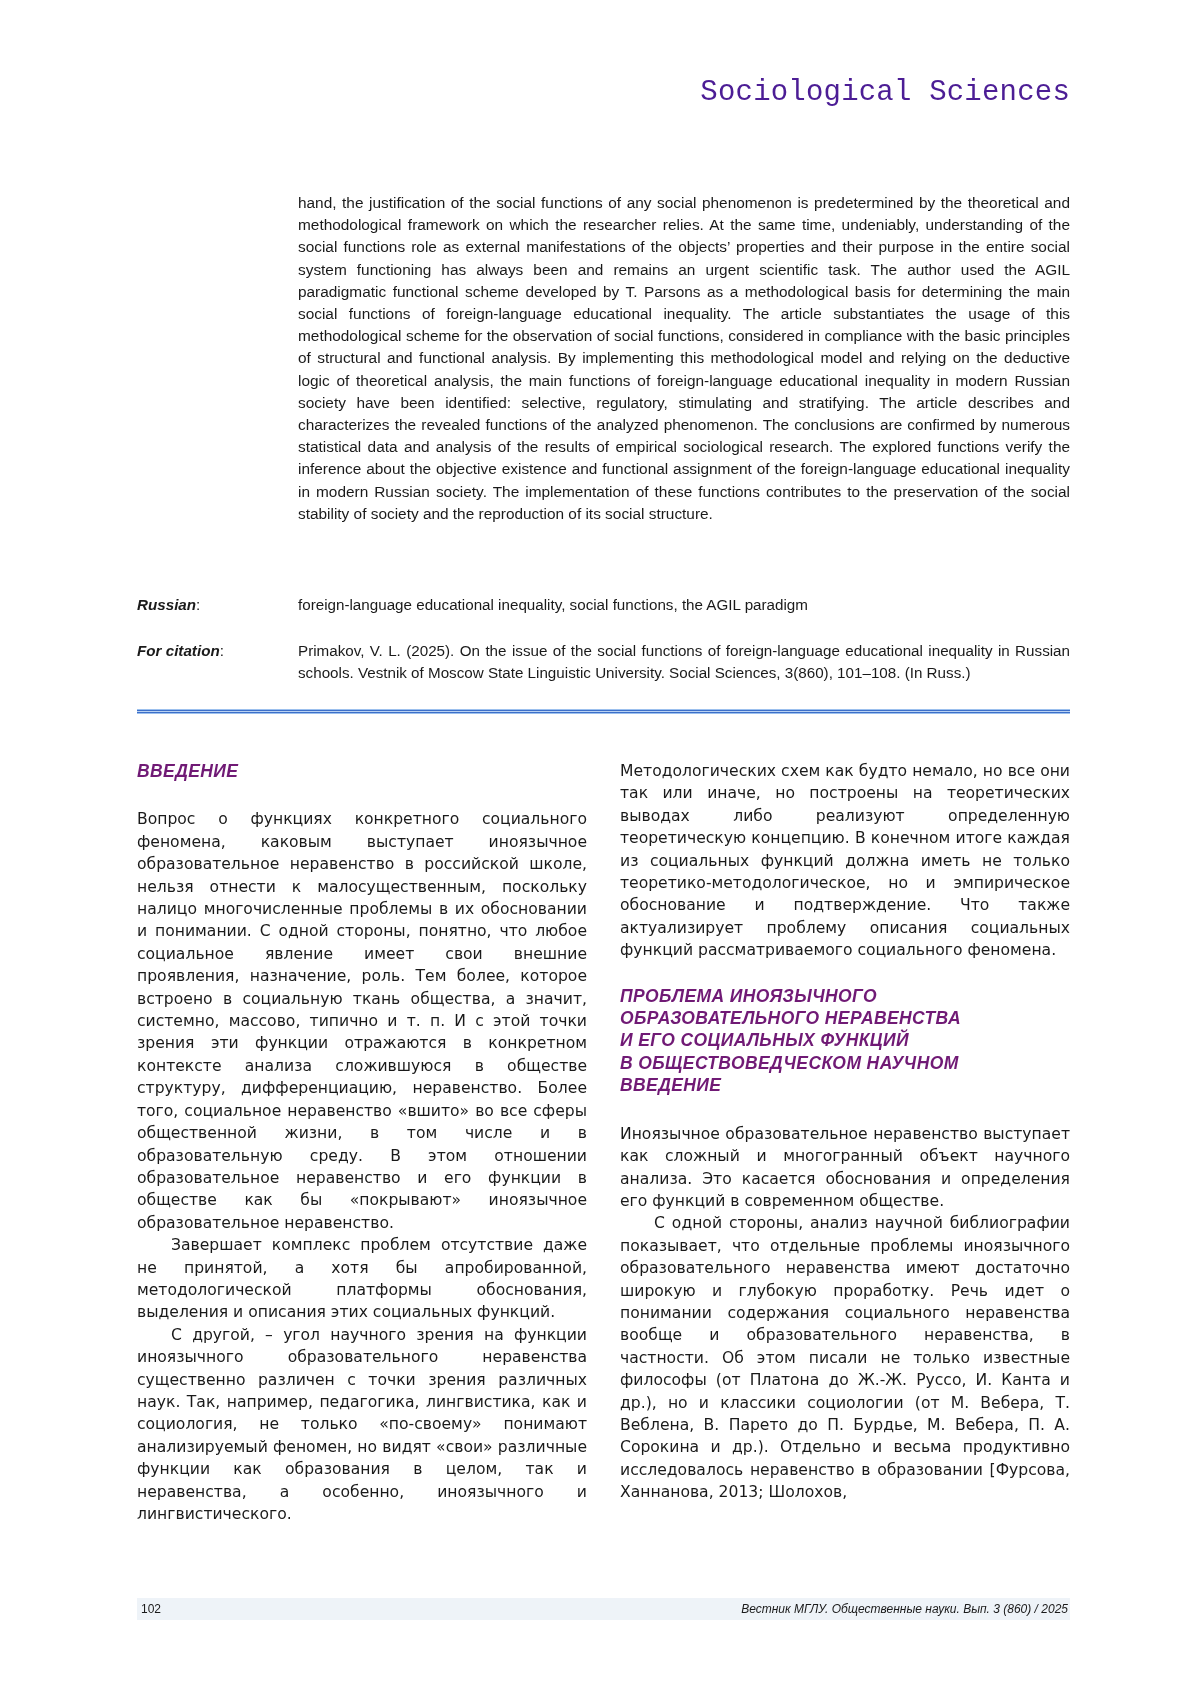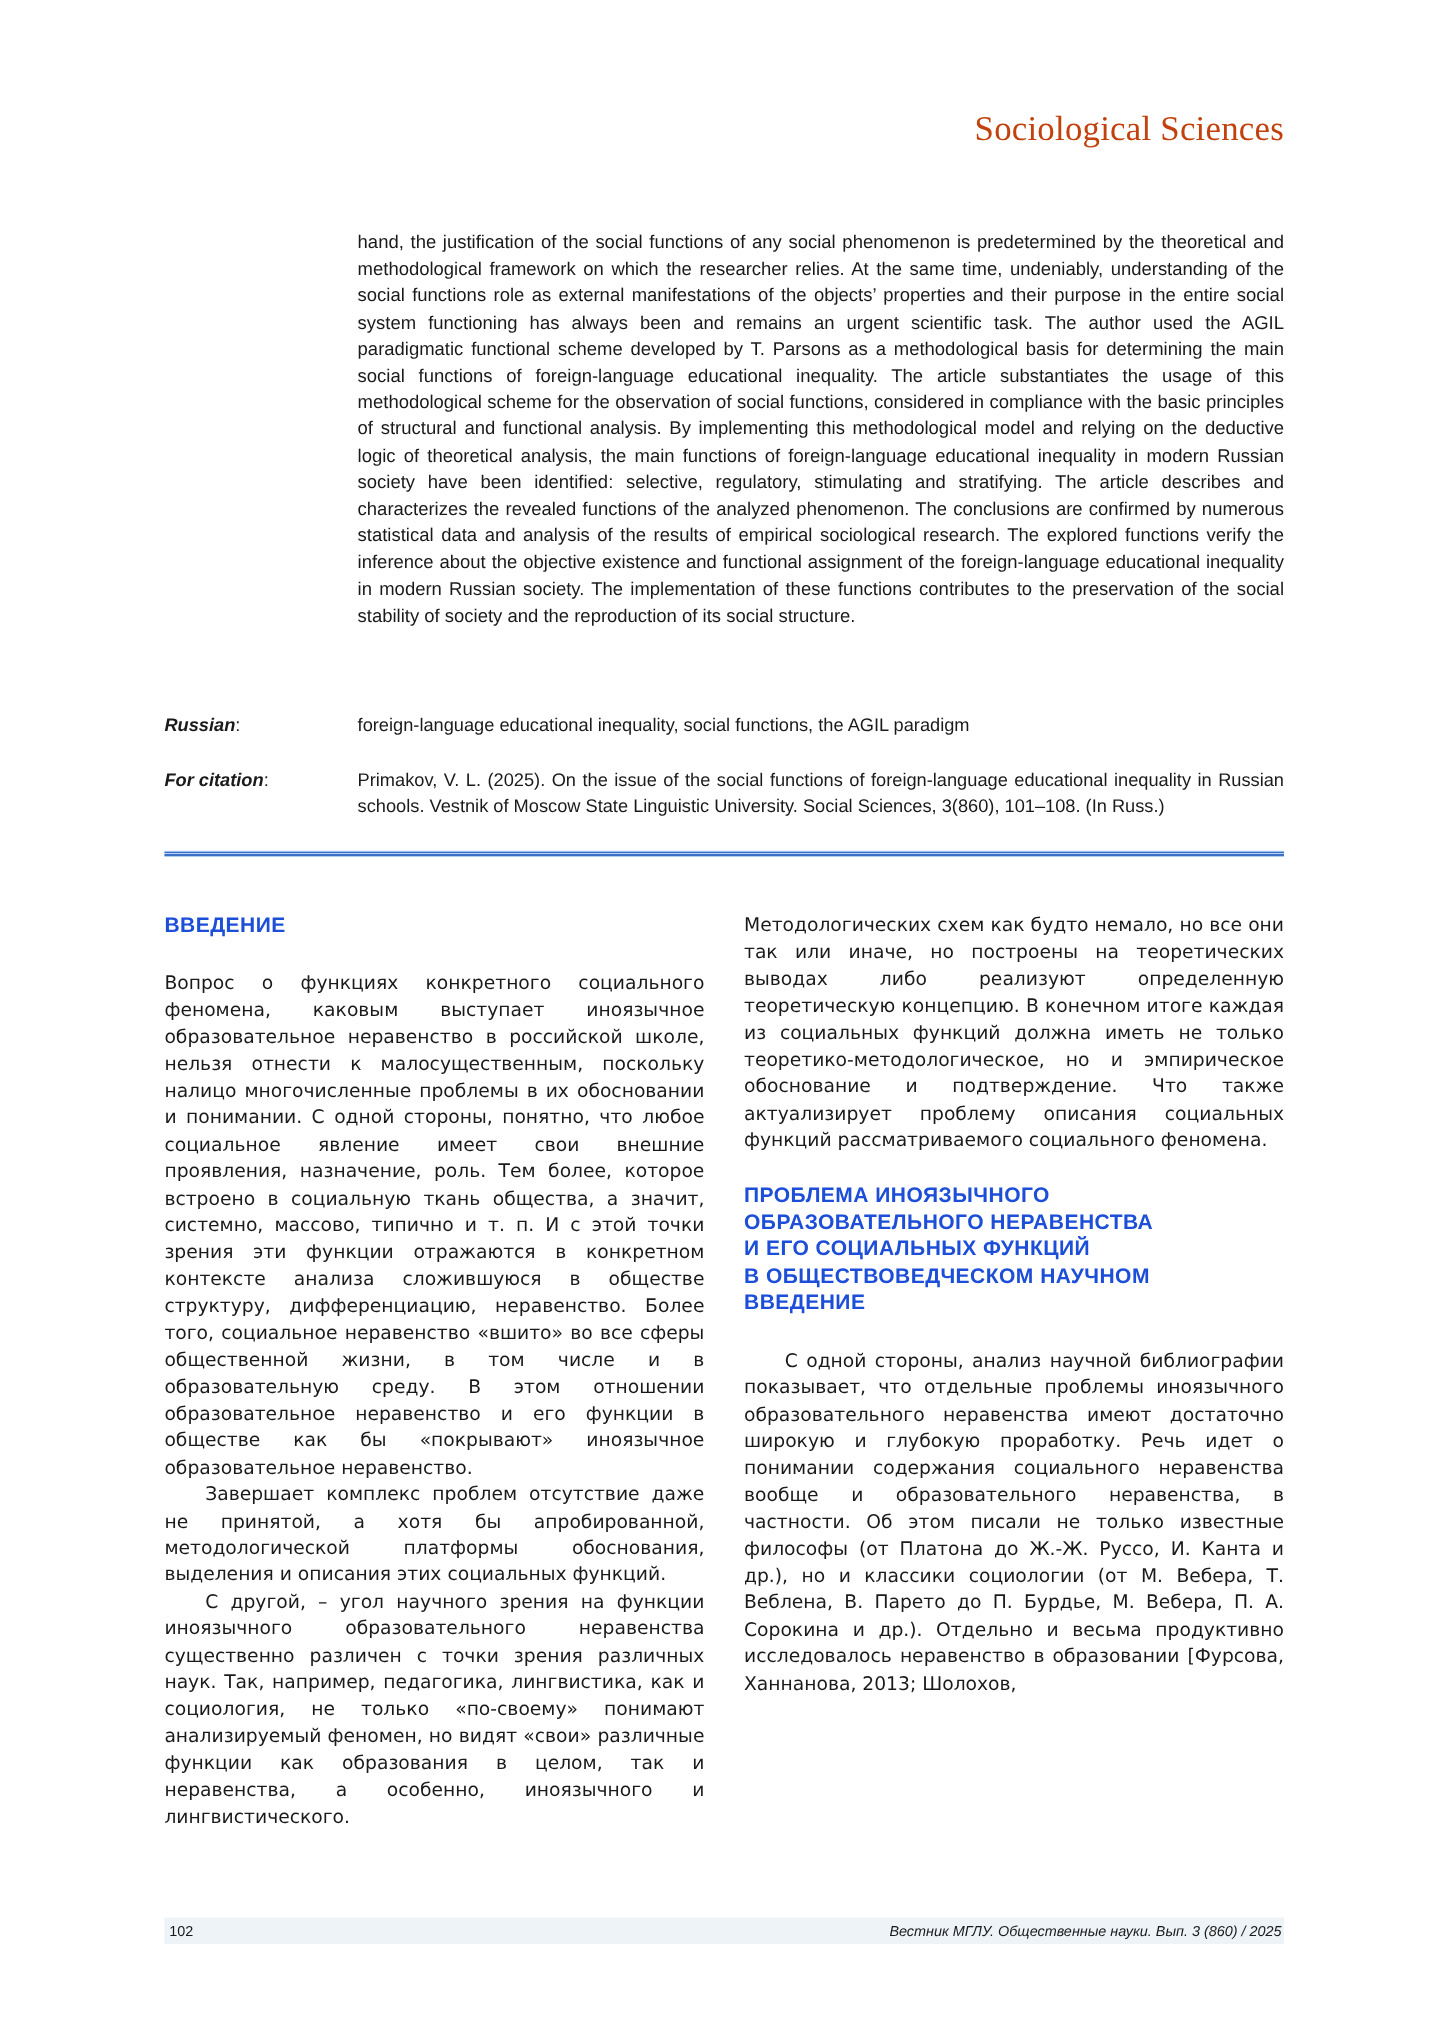--- a/index.html
+++ b/index.html
@@ -1,19 +1,19 @@
 <!DOCTYPE html>
 <html><head>
   <meta charset="utf-8">
   <style>
     html, body { margin: 0; padding: 0; background: #ffffff; }
     body { width: 1200px; height: 1697px; position: relative; overflow: hidden; color: #1a1a1a; }
     .section-title {
-      position: absolute; right: 130px; top: 92px;
-      font-family: Liberation Serif, serif; font-size: 29px; color: #c2410c;
+      position: absolute; right: 130px; top: 76px;
+      font-family: Liberation Mono, monospace; font-size: 29px; color: #4c1d95;
       letter-spacing: 0.2px;
     }
     .abstract {
       position: absolute; left: 298px; top: 192px; width: 772px;
       font-family: "Liberation Sans Narrow", "Liberation Sans", sans-serif;
       font-size: 15.4px; line-height: 22.2px; text-align: justify;
       font-stretch: condensed;
     }
     .meta-row { position: absolute; left: 137px; width: 933px; font-family: "Liberation Sans", sans-serif; font-size: 15.2px; line-height: 22.2px; }
     .meta-label { position: absolute; left: 0; top: 0; font-style: italic; font-weight: bold; }
@@ -21,22 +21,22 @@
     .kw { top: 594px; }
     .cit { top: 640px; }
     .rule {
       position: absolute; left: 137px; top: 709px; width: 933px; height: 5px;
       background: linear-gradient(to bottom, #9cc0ee 0, #9cc0ee 1px, #3d6fc9 1px, #3d6fc9 2px, #b9d2f2 2px, #b9d2f2 3px, #3d6fc9 3px, #3d6fc9 4px, #9cc0ee 4px);
     }
     .col { position: absolute; top: 760px; width: 450px; font-family: "DejaVu Sans", sans-serif; font-size: 15.6px; line-height: 22.4px; text-align: justify; }
     .col-left { left: 137px; }
     .col-right { left: 620px; }
     .h2 {
-      font-family: "Liberation Sans", sans-serif; font-weight: bold; color: #1d4ed8;
-      font-size: 17.5px; line-height: 22.4px; letter-spacing: 0.4px; margin: 0;
+      font-family: "Liberation Sans", sans-serif; font-weight: bold; color: #701a75;
+      font-size: 17.5px; line-height: 22.4px; letter-spacing: 0.4px; margin: 0; font-style: italic;
     }
     .p { margin: 0; }
     .indent { text-indent: 34px; }
     .gap-after-h { height: 26px; }
     .gap-before-h { height: 23px; }
     .footer {
       position: absolute; left: 137px; top: 1598px; width: 933px; height: 22px;
       background: #eef3f8;
       font-family: "Liberation Sans", sans-serif; font-size: 12px; line-height: 22px;
     }
@@ -74,19 +74,20 @@
   <p class="p">Методологических схем как будто немало, но все они так или иначе, но построены на теоретических выводах либо реализуют определенную теоретическую концепцию. В конечном итоге каждая из социальных функций должна иметь не только теоретико-методологическое, но и эмпирическое обоснование и подтверждение. Что также актуализирует проблему описания социальных функций рассматриваемого социального феномена.</p>
   <div class="gap-before-h"></div>
   <h2 class="h2">
     <span>ПРОБЛЕМА ИНОЯЗЫЧНОГО</span><br>
     <span>ОБРАЗОВАТЕЛЬНОГО НЕРАВЕНСТВА</span><br>
     <span>И ЕГО СОЦИАЛЬНЫХ ФУНКЦИЙ</span><br>
     <span>В ОБЩЕСТВОВЕДЧЕСКОМ НАУЧНОМ</span><br>
     <span>ВВЕДЕНИЕ</span>
   </h2>
   <div class="gap-after-h"></div>
+  <p class="p">Иноязычное образовательное неравенство выступает как сложный и многогранный объект научного анализа. Это касается обоснования и определения его функций в современном обществе.</p>
   <p class="p indent">С одной стороны, анализ научной библиографии показывает, что отдельные проблемы иноязычного образовательного неравенства имеют достаточно широкую и глубокую проработку. Речь идет о понимании содержания социального неравенства вообще и образовательного неравенства, в частности. Об этом писали не только известные философы (от Платона до Ж.-Ж. Руссо, И. Канта и др.), но и классики социологии (от М. Вебера, Т. Веблена, В. Парето до П. Бурдье, М. Вебера, П. А. Сорокина и др.). Отдельно и весьма продуктивно исследовалось неравенство в образовании [Фурсова, Ханнанова, 2013; Шолохов,</p>
 </div>
 
 <div class="footer">
   <span class="pg">102</span>
   <span class="jr">Вестник МГЛУ. Общественные науки. Вып. 3 (860) / 2025</span>
 </div>
 
 </body></html>

